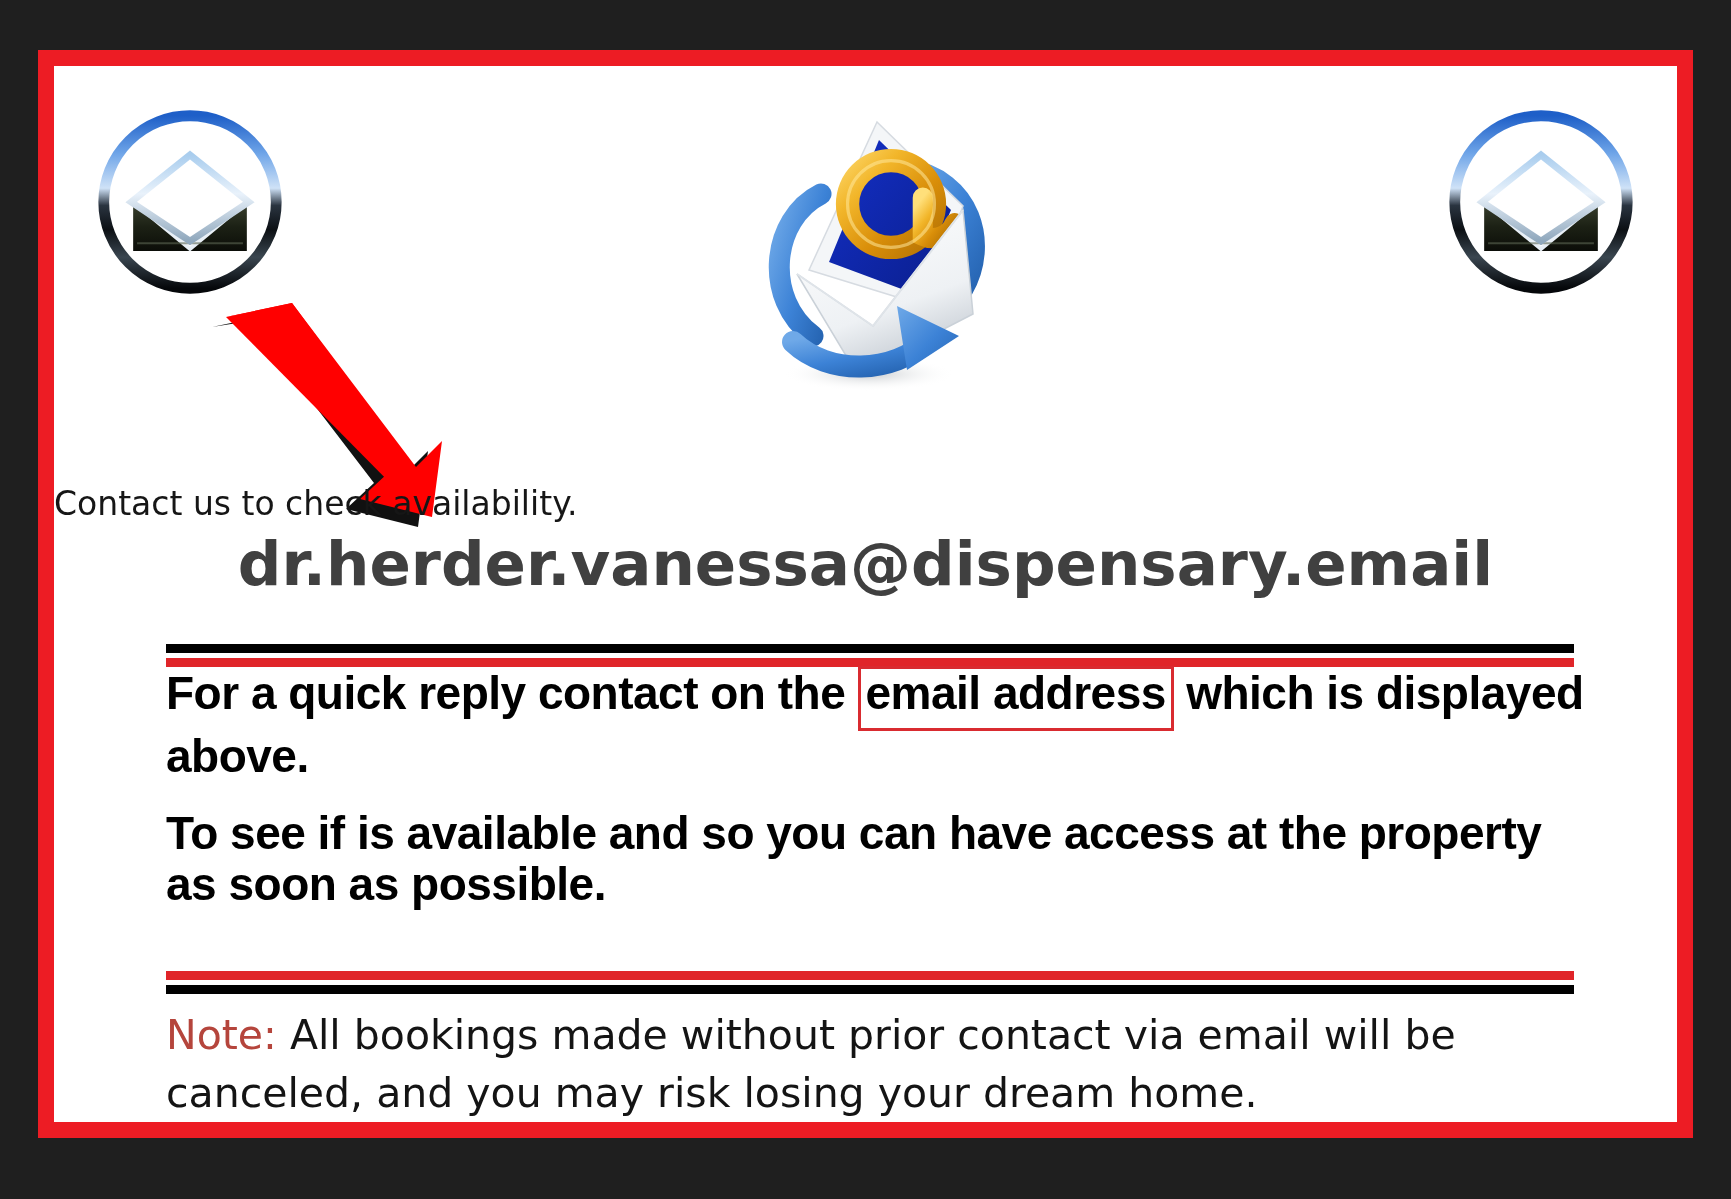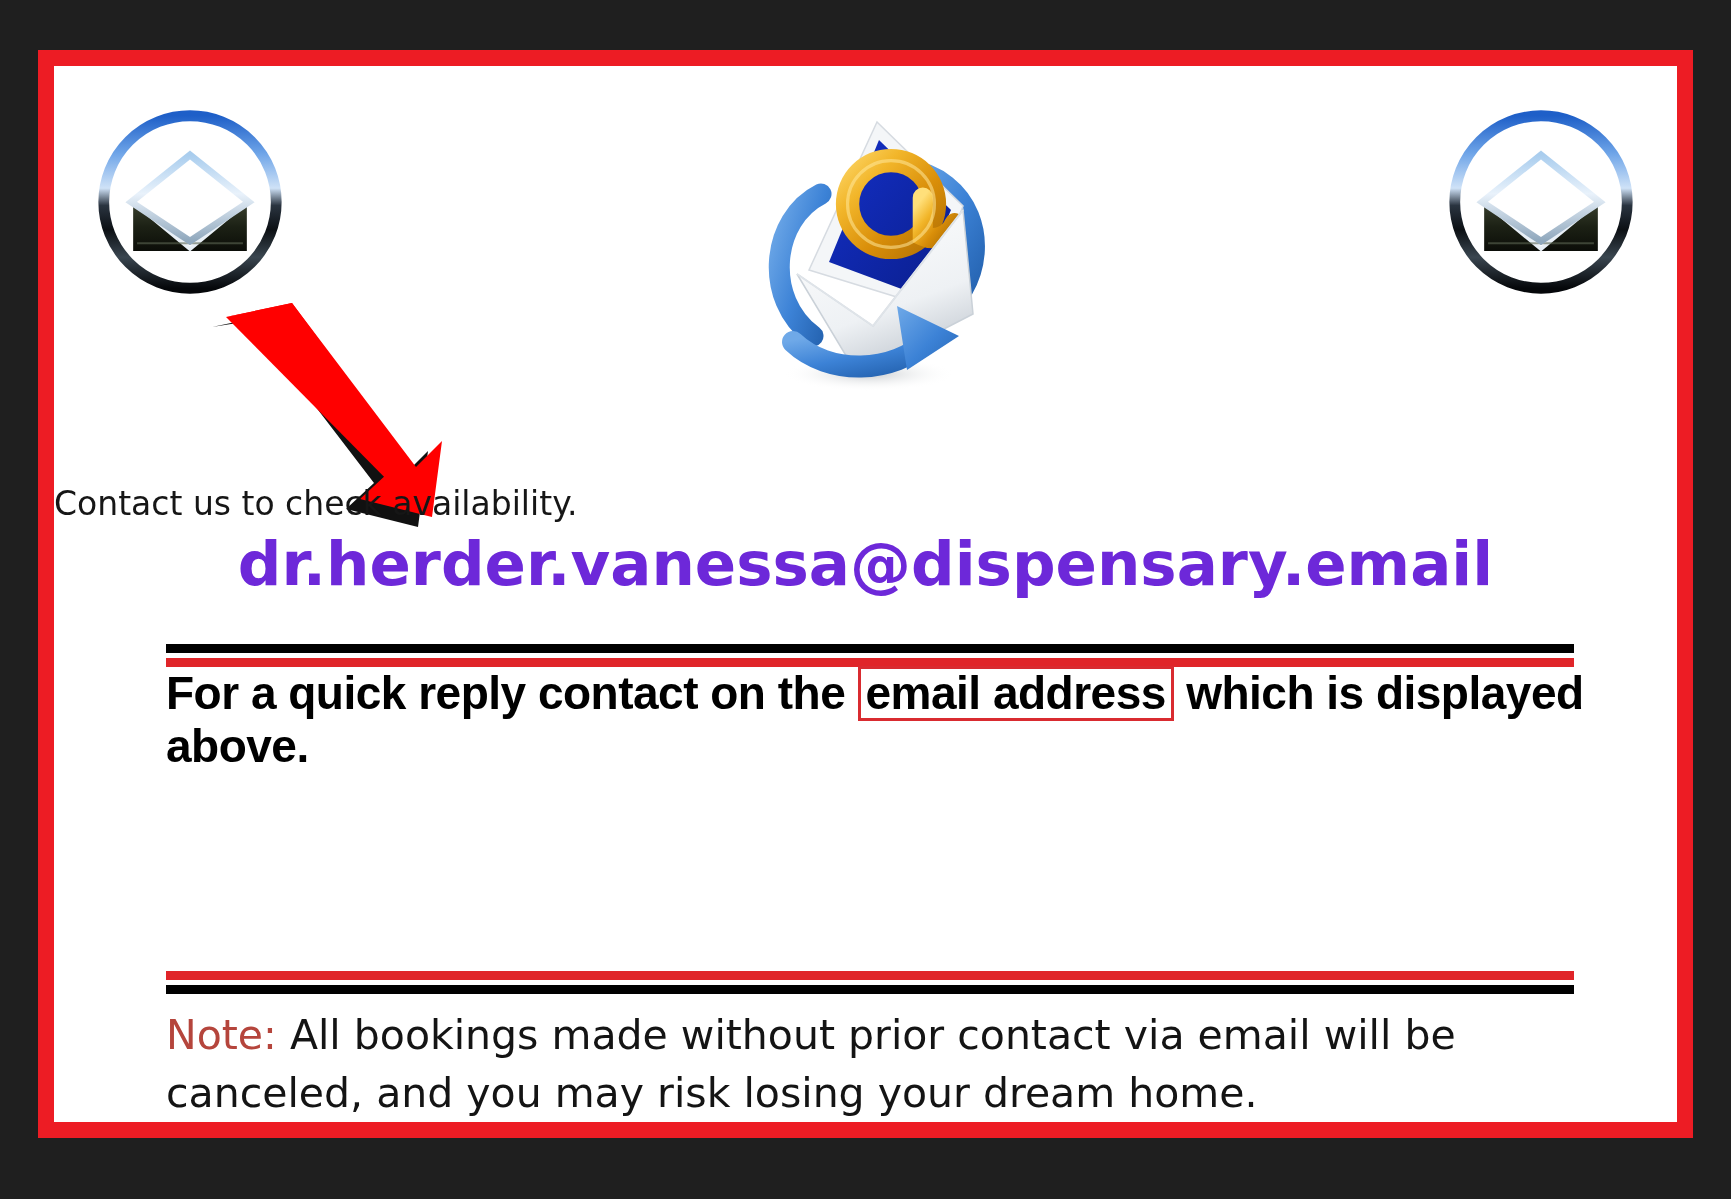--- a/index.html
+++ b/index.html
@@ -94,21 +94,21 @@
   
   #email-address {
     position: absolute;
     top: 462px;
     left: 0;
     width: 100%;
     text-align: center;
     font-family: "DejaVu Sans", sans-serif;
     font-weight: bold;
     font-size: 61px;
-    color: #6d28d9;
+    color: #404040;
     white-space: nowrap;
   }
 
   
   .divider {
     position: absolute;
     left: 112px;
     width: 1408px;
   }
   .divider .bar-black { height: 9px; background: #000000; }
@@ -128,21 +128,21 @@
     font-size: 46px;
     line-height: 1.11;
     color: #000000;
     letter-spacing: -0.5px;
   }
   #paragraph-one { top: 600px; }
   #paragraph-two { top: 742px; }
 
   #email-address-highlight {
     border: 3px solid #D92B30;
-    padding: 1px 5px 2px 5px;
+    padding: 1px 5px 12px 5px;
     display: inline-block;
     line-height: 1.0;
   }
 
   
   #note-block {
     position: absolute;
     left: 112px;
     top: 940px;
     width: 1430px;
@@ -298,20 +298,21 @@
     <div id="email-address">dr.herder.vanessa@dispensary.email</div>
 
     <div class="divider" id="divider-top">
       <div class="bar-black"></div>
       <div class="bar-gap"></div>
       <div class="bar-red"></div>
     </div>
 
     <div class="body-block" id="paragraph-one"><span>For a quick reply contact on the </span><span id="email-address-highlight">email address</span><span> which is displayed above.</span></div>
 
+    <div class="body-block" id="paragraph-two">To see if is available and so you can have access at the property as soon as possible.</div>
 
     <div class="divider" id="divider-bottom">
       <div class="bar-red"></div>
       <div class="bar-gap"></div>
       <div class="bar-black"></div>
     </div>
 
     <div id="note-block"><span id="note-label">Note:</span><span> All bookings made without prior contact via email will be canceled, and you may risk losing your dream home.</span></div>
 
   </div>

